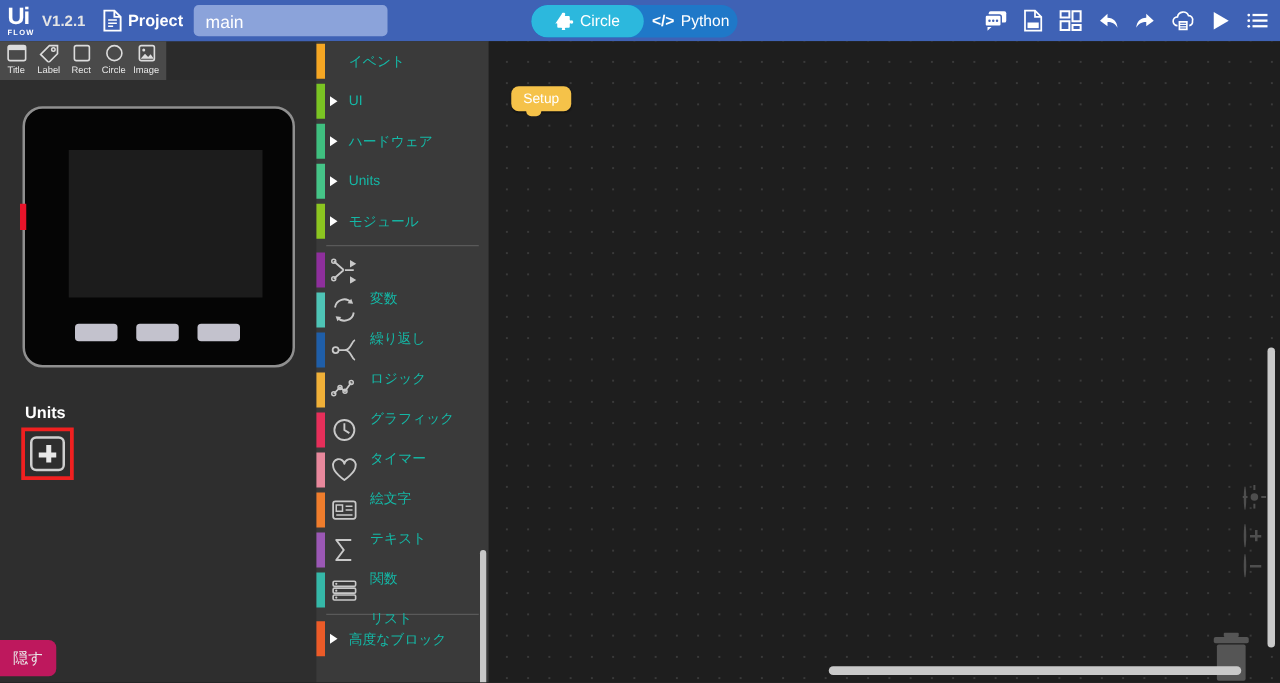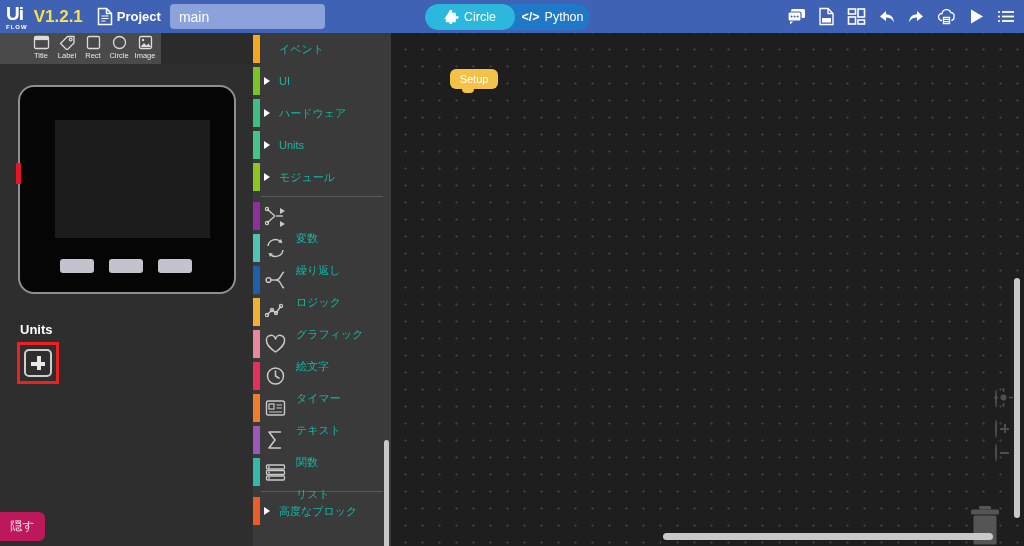--- a/index.html
+++ b/index.html
@@ -15,21 +15,21 @@
   .header{
     position:absolute;left:0;top:0;width:1024px;height:33px;
     background:#3f62b5;display:flex;align-items:center;
   }
   .logo{
     margin-left:6px;display:flex;flex-direction:column;
     line-height:1;color:#fff;
   }
   .logo-top{font-size:19px;font-weight:bold;letter-spacing:-1px;}
   .logo-bot{font-size:6px;font-weight:bold;letter-spacing:1px;margin-top:1px;}
-  .version{color:#fde047;font-size:17px;font-weight:bold;margin-left:6px;}
+  .version{color:#e5e5e5;font-size:12px;font-weight:bold;margin-left:6px;}
   .proj-group{display:flex;align-items:center;margin-left:14px;}
   .doc-icon{width:16px;height:19px;position:relative;}
   .proj-label{color:#fff;font-size:13px;font-weight:bold;margin-left:4px;}
   .proj-input{
     margin-left:9px;width:155px;height:25px;border:none;border-radius:4px;
     background:#8ba3da;color:#fff;font-size:14px;padding:0 9px;
     font-family:"Liberation Sans",sans-serif;box-sizing:border-box;outline:none;
   }
   .proj-input::placeholder{color:#dbe3f5;}
 
@@ -48,21 +48,21 @@
 
   .toolbar-right{
     position:absolute;right:8px;top:0;height:33px;display:flex;
     align-items:center;gap:11px;
   }
   .tb-icon{width:19px;height:19px;cursor:pointer;display:block;}
 
   
   .lefttools{
     position:absolute;left:0;top:33px;width:133px;height:31px;
-    background:#4a4a4a;display:flex;align-items:flex-start;padding-left:28px;
+    background:#4a4a4a;display:flex;align-items:flex-start;
   }
   .lt-item{
     width:26px;height:31px;display:flex;flex-direction:column;
     align-items:center;justify-content:flex-start;cursor:pointer;padding-top:2px;
   }
   .lt-ico{width:17px;height:15px;}
   .lt-lbl{font-size:7.5px;color:#e8e8e8;margin-top:1px;line-height:9px;}
 
   
   .leftpanel{
@@ -139,21 +139,20 @@
     background-image:radial-gradient(#3a3a3a 1px, transparent 1.2px);
     background-size:17px 17px;background-position:6px 8px;
     overflow:hidden;
   }
   .setup-block{
     position:absolute;left:18px;top:36px;width:48px;height:20px;
     background:#f5c249;border-radius:6px 6px 6px 6px;
     display:flex;align-items:center;justify-content:center;
     color:#fff;font-size:11px;cursor:pointer;
     box-shadow:0 1px 1px rgba(0,0,0,.35);
-    margin-left:41px;
   }
   .setup-block:after{
     content:"";position:absolute;left:12px;top:19px;width:12px;height:5px;
     background:#f5c249;border-radius:0 0 4px 4px;
   }
 
   .ws-ctrl{position:absolute;right:27px;cursor:pointer;}
   .ctrl-circle{
     width:19px;height:19px;border-radius:50%;border:1.6px solid #4e4e4e;
     box-sizing:border-box;position:relative;
@@ -422,38 +421,38 @@
           <circle cx="3" cy="14" r="1.6" fill="none" stroke="#c9c9c9" stroke-width="1.2"></circle>
           <circle cx="8" cy="9" r="1.6" fill="none" stroke="#c9c9c9" stroke-width="1.2"></circle>
           <circle cx="12" cy="12" r="1.6" fill="none" stroke="#c9c9c9" stroke-width="1.2"></circle>
           <circle cx="17" cy="5" r="1.6" fill="none" stroke="#c9c9c9" stroke-width="1.2"></circle>
         </svg>
       </span>
       <span class="catname">グラフィック</span>
     </div>
 
     <div class="cat leaf">
-      <span class="swatch" style="background:#e8889c"></span>
-      <span class="catico">
-        <svg width="24" height="22" viewBox="0 0 24 22">
-          <path d="M11.5 19S2.5 13 2.5 7.8A4.3 4.3 0 0111.5 6a4.3 4.3 0 019 1.8C20.5 13 11.5 19 11.5 19z" fill="none" stroke="#c9c9c9" stroke-width="1.5" stroke-linejoin="round"></path>
-        </svg>
-      </span>
-      <span class="catname">絵文字</span>
-    </div>
-
-    <div class="cat leaf">
       <span class="swatch" style="background:#e62f5a"></span>
       <span class="catico">
         <svg width="24" height="22" viewBox="0 0 24 22">
           <circle cx="11.5" cy="11" r="8" fill="none" stroke="#c9c9c9" stroke-width="1.5"></circle>
           <path d="M11.5 5.5V11l4 2.5" fill="none" stroke="#c9c9c9" stroke-width="1.5"></path>
         </svg>
       </span>
       <span class="catname">タイマー</span>
+    </div>
+
+    <div class="cat leaf">
+      <span class="swatch" style="background:#e8889c"></span>
+      <span class="catico">
+        <svg width="24" height="22" viewBox="0 0 24 22">
+          <path d="M11.5 19S2.5 13 2.5 7.8A4.3 4.3 0 0111.5 6a4.3 4.3 0 019 1.8C20.5 13 11.5 19 11.5 19z" fill="none" stroke="#c9c9c9" stroke-width="1.5" stroke-linejoin="round"></path>
+        </svg>
+      </span>
+      <span class="catname">絵文字</span>
     </div>
 
     <div class="cat leaf">
       <span class="swatch" style="background:#ef7d2c"></span>
       <span class="catico">
         <svg width="24" height="22" viewBox="0 0 24 22">
           <rect x="2.5" y="4" width="18" height="14" rx="1.8" fill="none" stroke="#c9c9c9" stroke-width="1.4"></rect>
           <rect x="5" y="7" width="5" height="5" fill="none" stroke="#c9c9c9" stroke-width="1.2"></rect>
           <path d="M12.5 8h5.5M12.5 11h5.5M5 15h13" stroke="#c9c9c9" stroke-width="1.2"></path>
         </svg>

